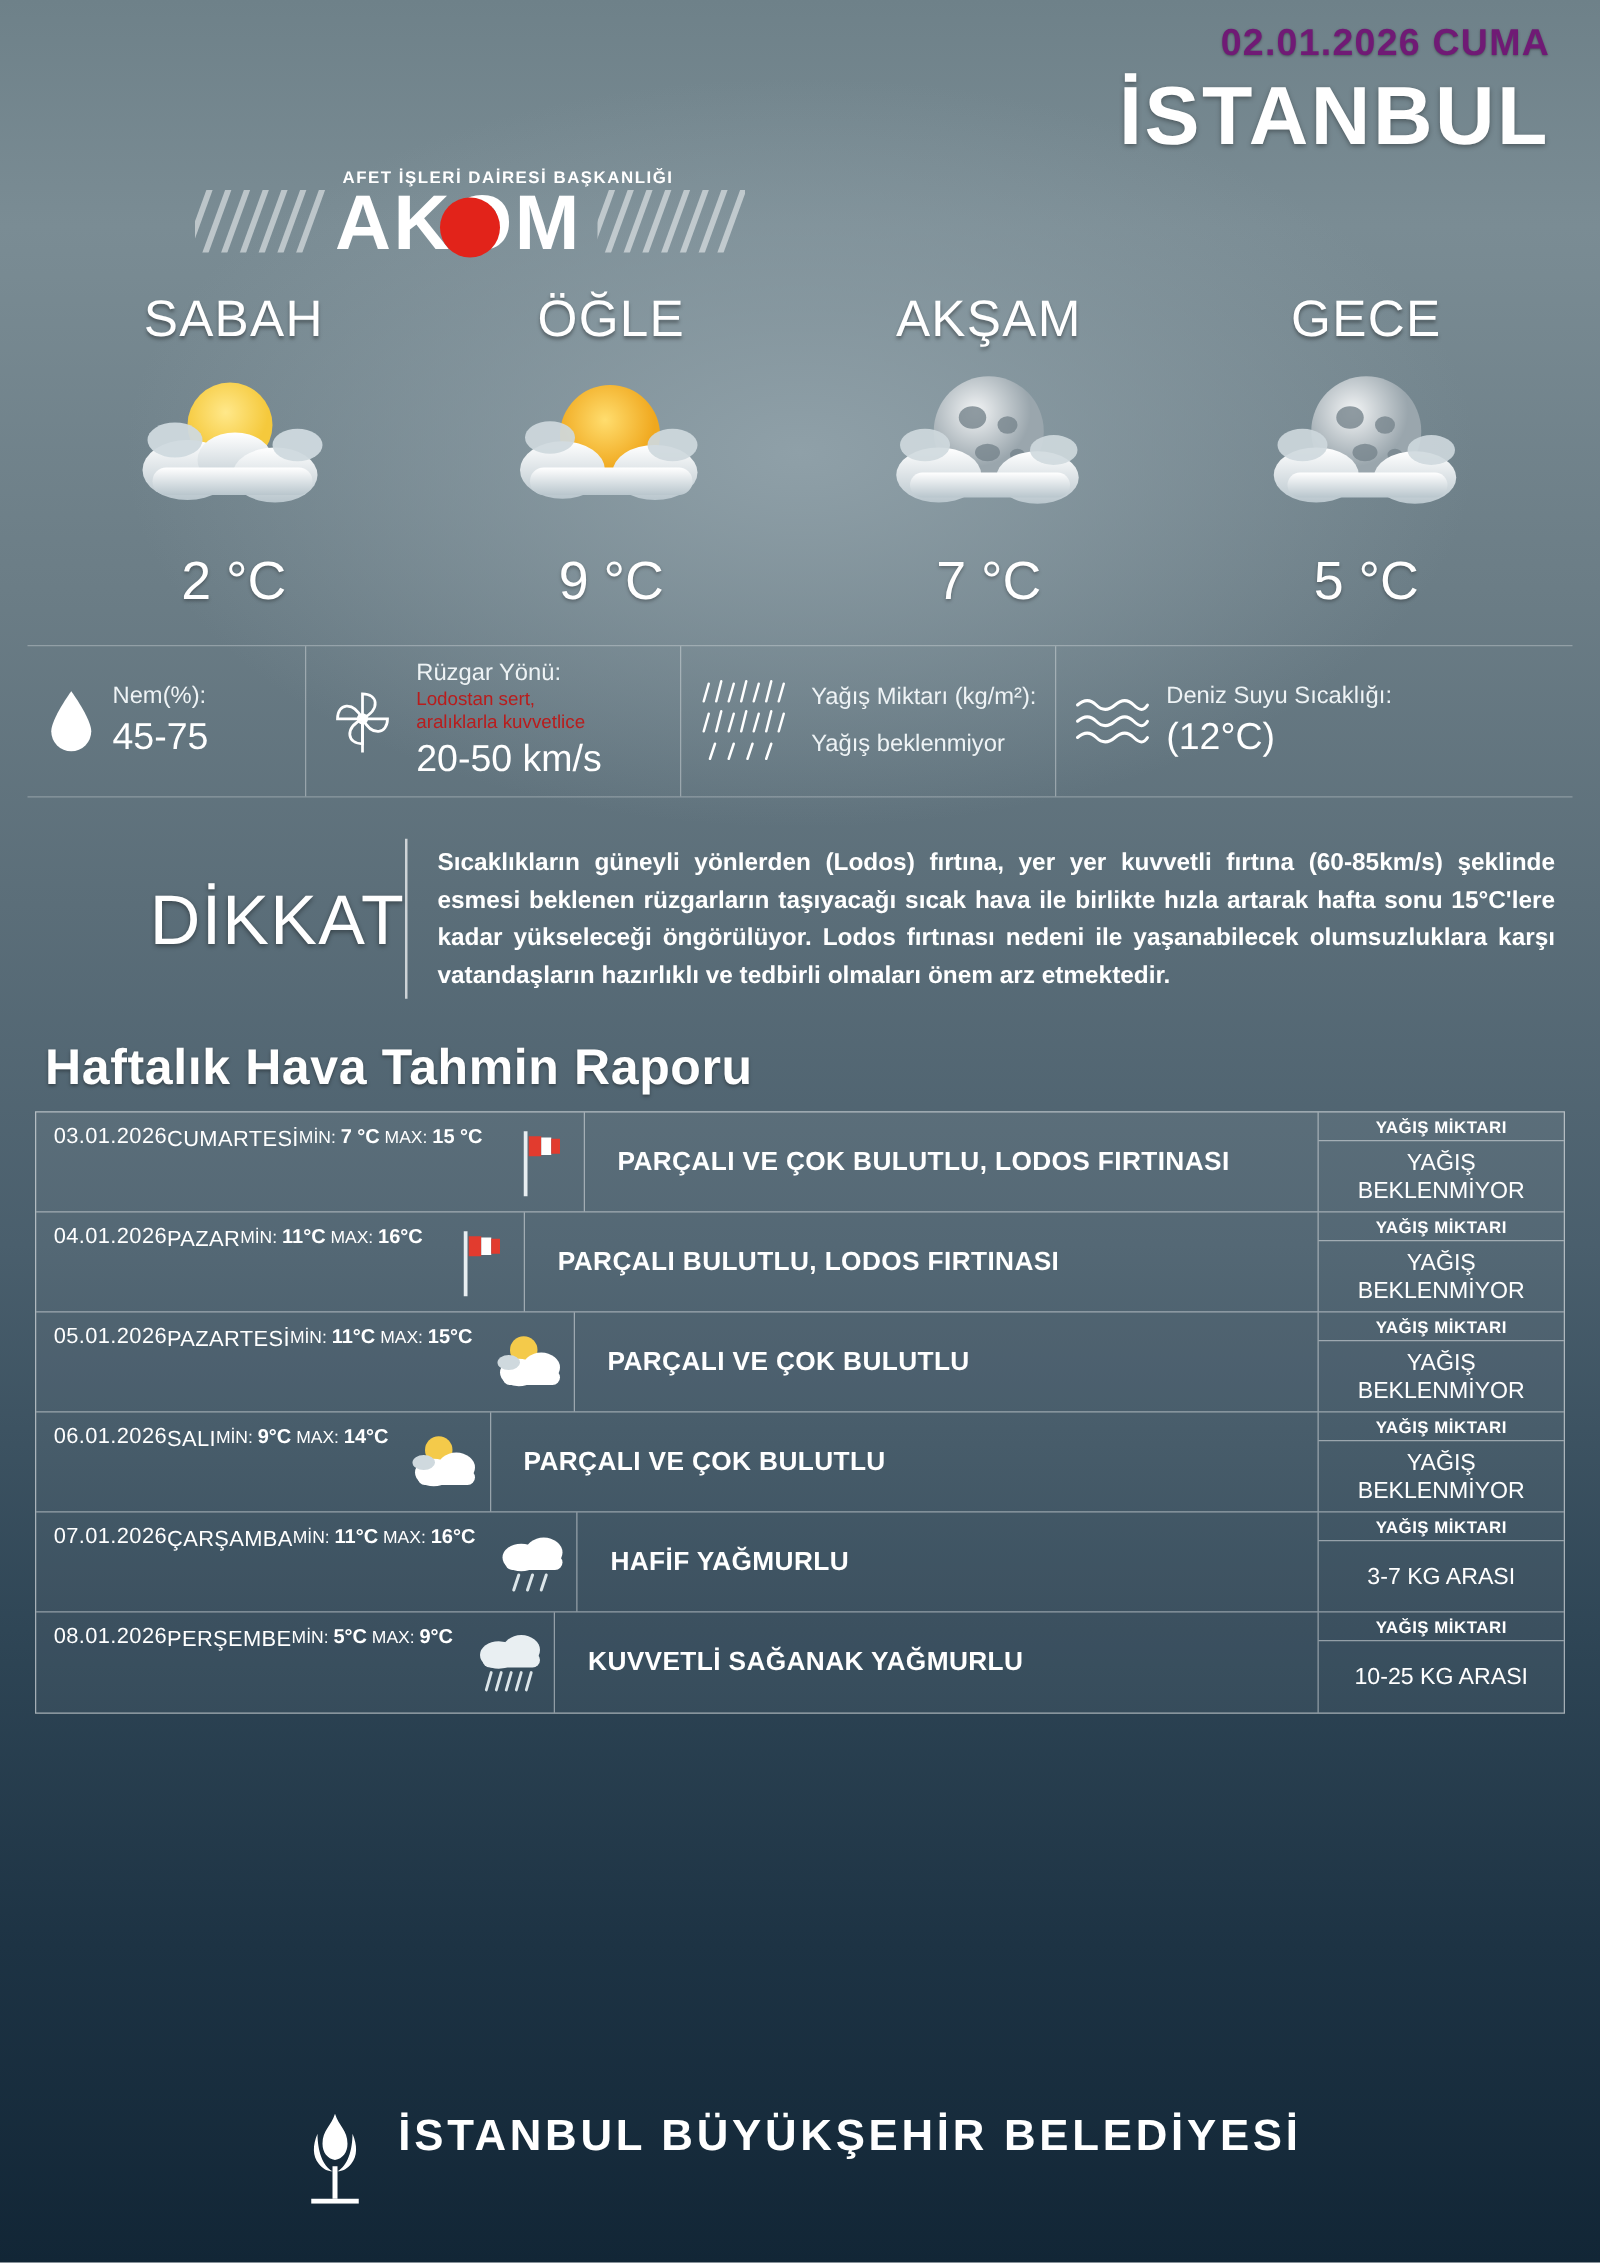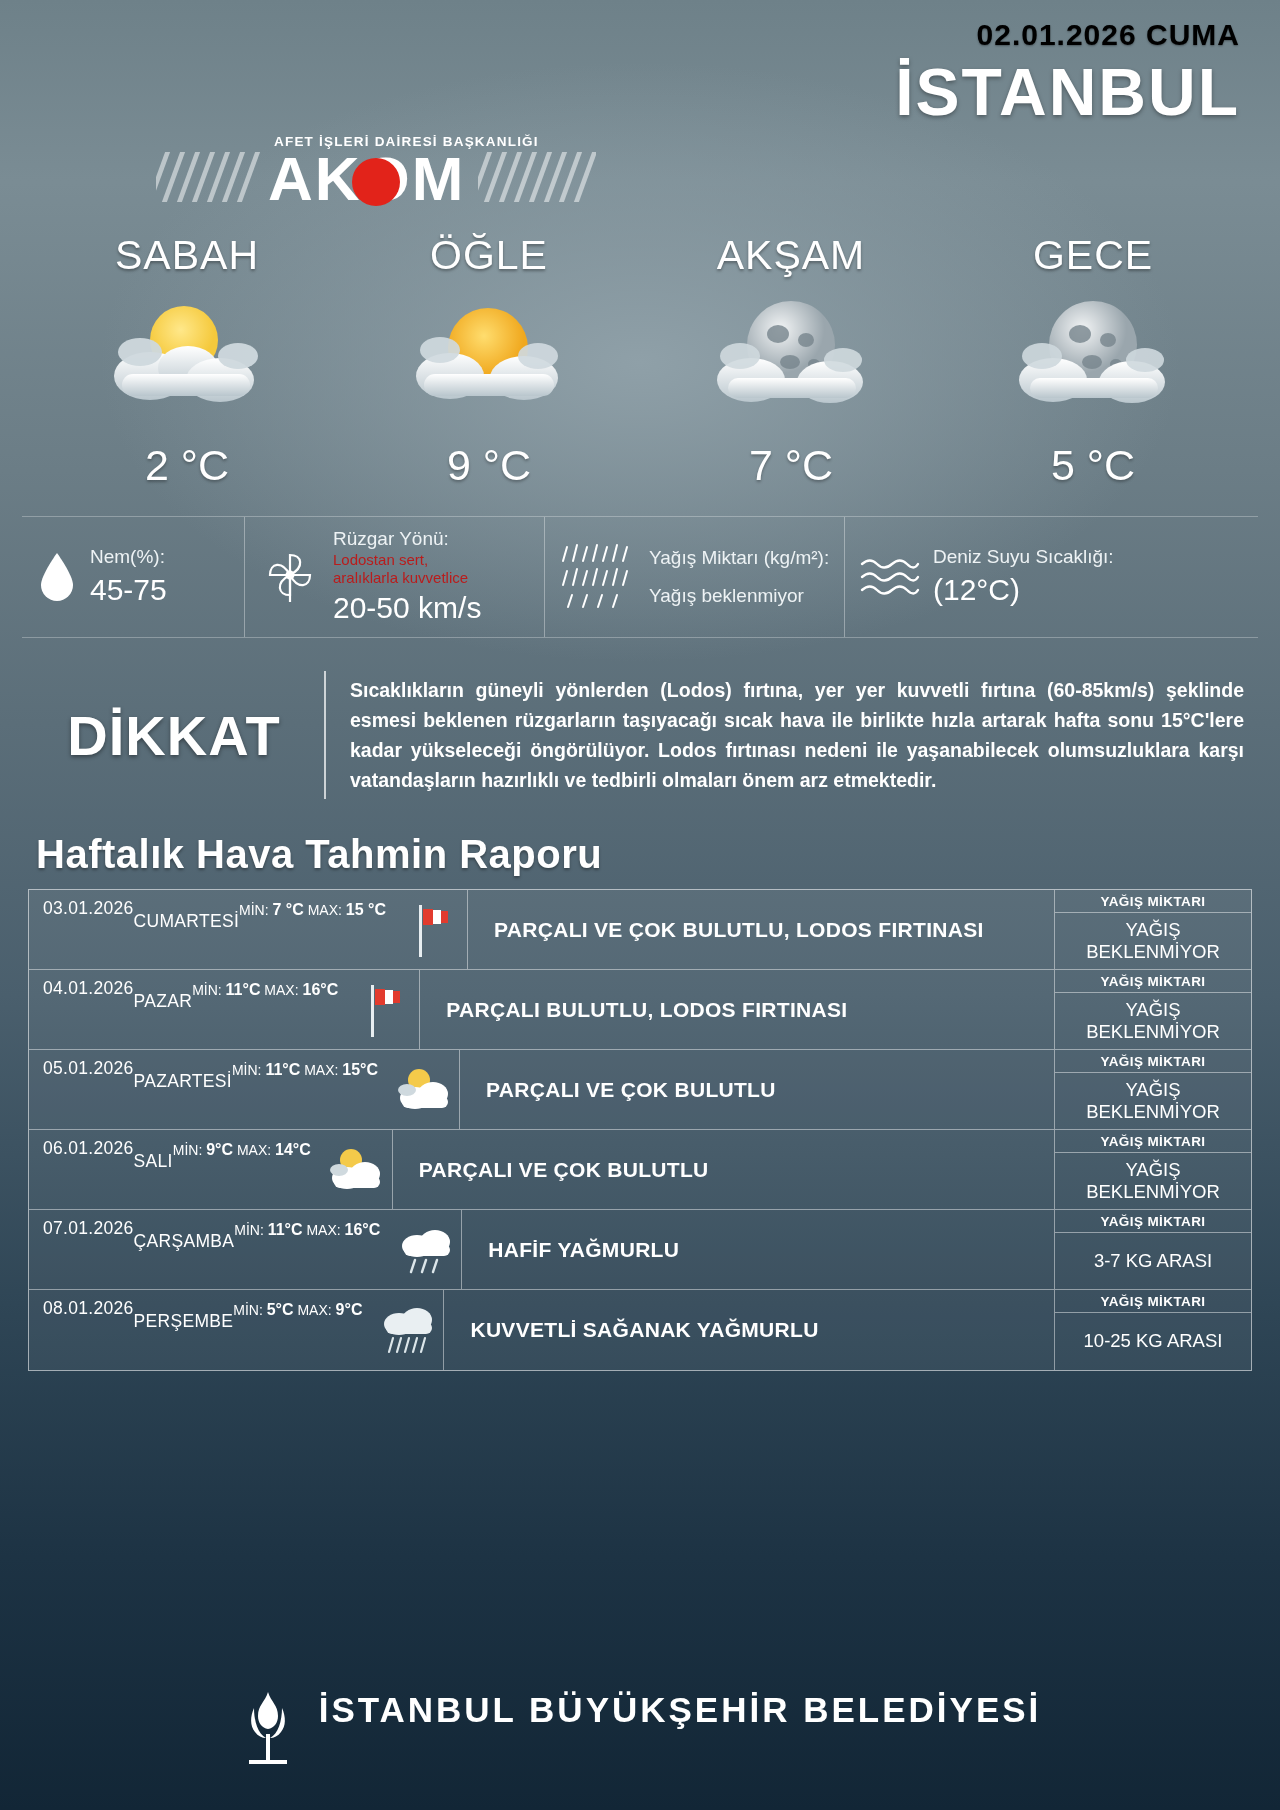--- a/index.html
+++ b/index.html
@@ -21,21 +21,21 @@
   .header {
     position: relative;
     height: 190px;
     padding: 18px 40px 0 40px;
   }
   .date-line {
     text-align: right;
     font-size: 30px;
     font-weight: bold;
     letter-spacing: 1px;
-    color: #000000;
+    color: #701a75;
     text-shadow: 0 1px 2px rgba(0,0,0,.35);
   }
   .city-line {
     text-align: right;
     font-size: 66px;
     font-weight: bold;
     letter-spacing: 2px;
     line-height: 1.05;
     margin-top: 6px;
     text-shadow: 0 2px 4px rgba(0,0,0,.35);
@@ -156,23 +156,23 @@
   
   .dikkat {
     display: flex;
     align-items: center;
     margin: 22px 24px 0 24px;
     min-height: 150px;
   }
   .dikkat-title {
     flex: 0 0 300px;
     font-size: 56px;
-    font-weight: bold;
+    font-weight: normal;
     letter-spacing: 1px;
-    text-align: center;
+    text-align: right;
     text-shadow: 0 2px 4px rgba(0,0,0,.4);
   }
   .dikkat-body {
     flex: 1;
     border-left: 2px solid rgba(255,255,255,.7);
     padding: 4px 12px 4px 24px;
     font-size: 19.5px;
     line-height: 1.55;
     text-align: justify;
     font-weight: bold;
@@ -198,21 +198,21 @@
   }
   .row:last-child { border-bottom: none; }
   .c-date {
     flex: 0 0 200px;
     padding: 8px 10px 8px 14px;
     display: flex;
     flex-direction: row;
     justify-content: center;
   }
   .c-date .d1 { font-size: 17.5px; letter-spacing: .3px; }
-  .c-date .d2 { font-size: 17.5px; letter-spacing: .3px; margin-top: 13px;}
+  .c-date .d2 { font-size: 17.5px; letter-spacing: .3px; margin-top: 3px;}
   .c-date .d3 { font-size: 14px; margin-top: 3px; white-space: nowrap; }
   .c-date .d3 b { font-size: 16px; }
   .c-icon {
     flex: 0 0 72px;
     display: flex;
     align-items: center;
     justify-content: center;
     border-right: 1px solid rgba(255,255,255,.45);
   }
   .c-desc {

